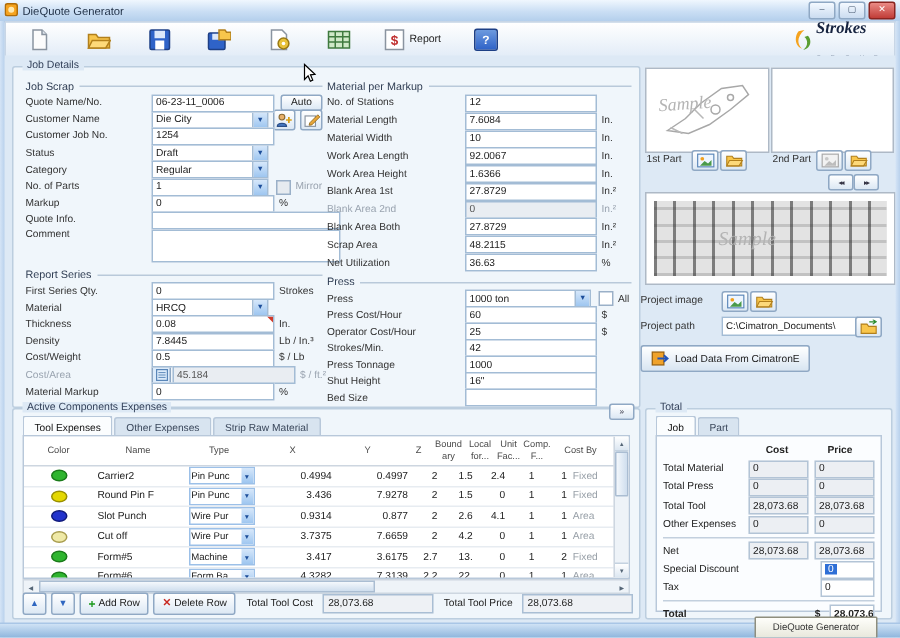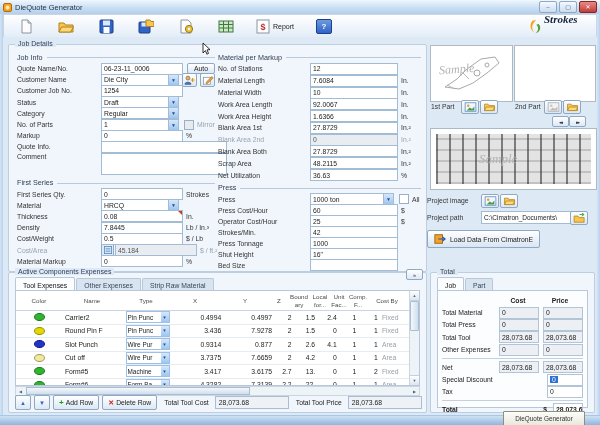--- a/index.html
+++ b/index.html
@@ -207,21 +207,21 @@
       <span><span class="bname">Strokes</span><br><span class="bgrp">G R O U P</span></span>
     </span>
   </div>
 
   <div id="main">
 
     <div class="group" id="job-details" style="left:5px;top:7px;width:417px;height:226px;">
       <span class="gtitle">Job Details</span>
       <div class="col-l">
         <div class="shead">
-            <span class="st">Job Info</span>
+            <span class="st">Job Scrap</span>
             <span class="ln"></span>
           </div>
         <div class="rows r112">
             <div class="frow">
               <span class="flabel" style="width:84px">Quote Name/No.</span>
               <span class="fin" style="width:76px">06-23-11_0006</span>
               <button class="btn autob">Auto</button>
             </div>
             <div class="frow">
               <span class="flabel" style="width:84px">Customer Name</span>
@@ -278,21 +278,21 @@
             <div class="frow">
               <span class="flabel" style="width:84px">Quote Info.</span>
               <span class="fin" style="width:120px"></span>
             </div>
             <div class="frow tall">
               <span class="flabel" style="width:84px">Comment</span>
               <span class="fin tallf" style="width:120px"></span>
             </div>
           </div>
         <div class="shead" style="margin-top:2px;">
-            <span class="st">First Series</span>
+            <span class="st">Report Series</span>
             <span class="ln"></span>
           </div>
         <div class="rows r112">
             <div class="frow">
               <span class="flabel" style="width:84px">First Series Qty.</span>
               <span class="fin" style="width:76px">0</span>
               <span class="funit">Strokes</span>
             </div>
             <div class="frow">
               <span class="flabel" style="width:84px">Material</span>

